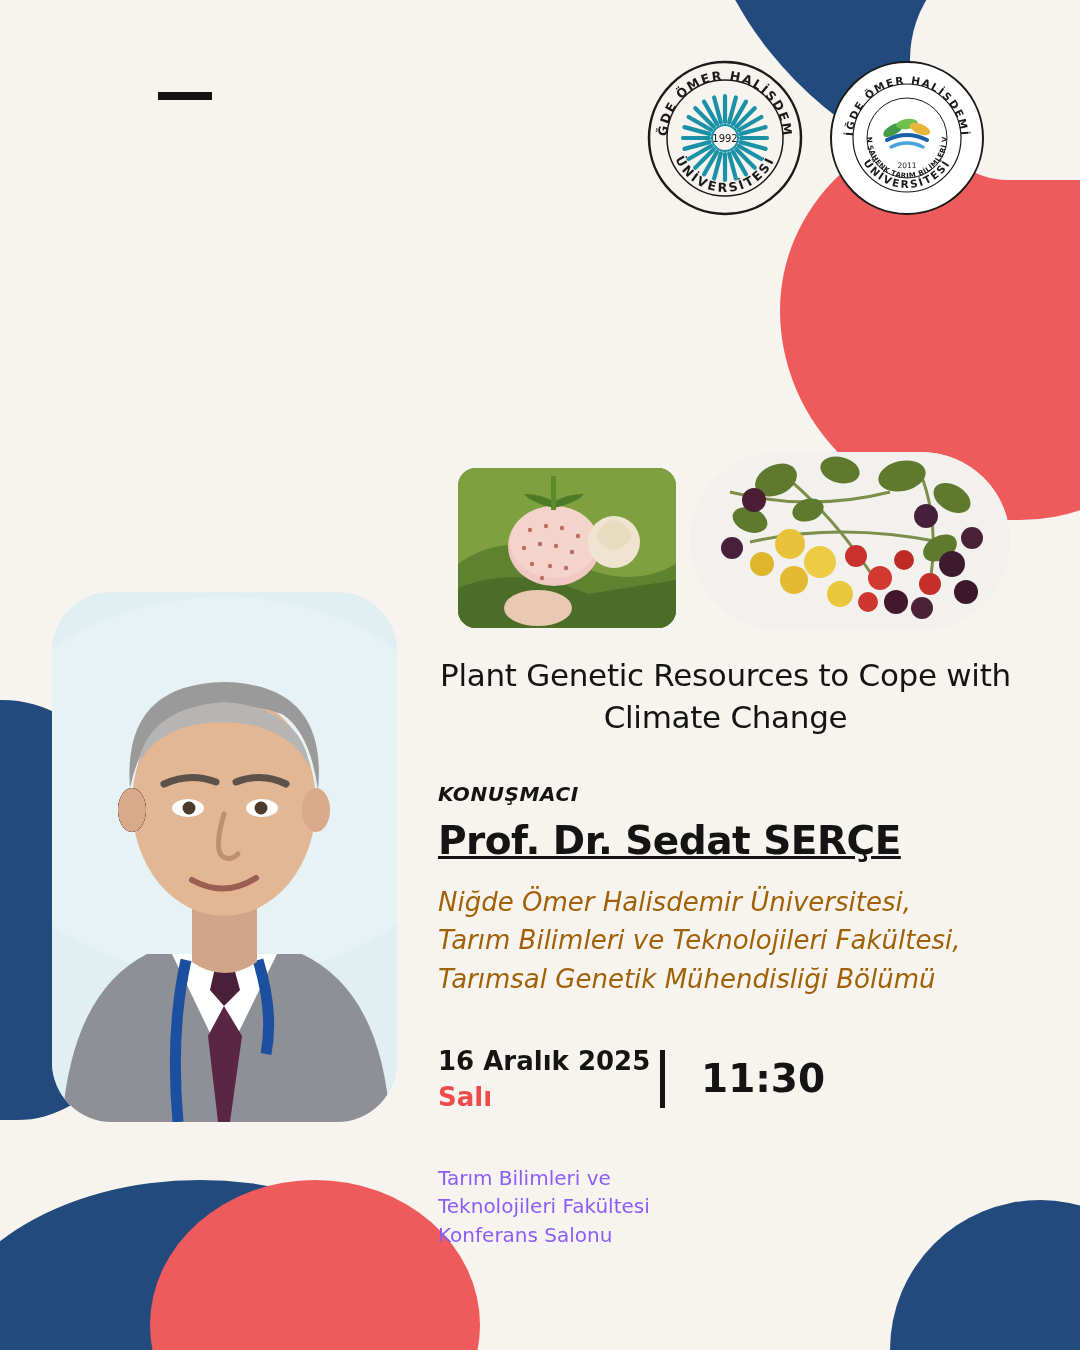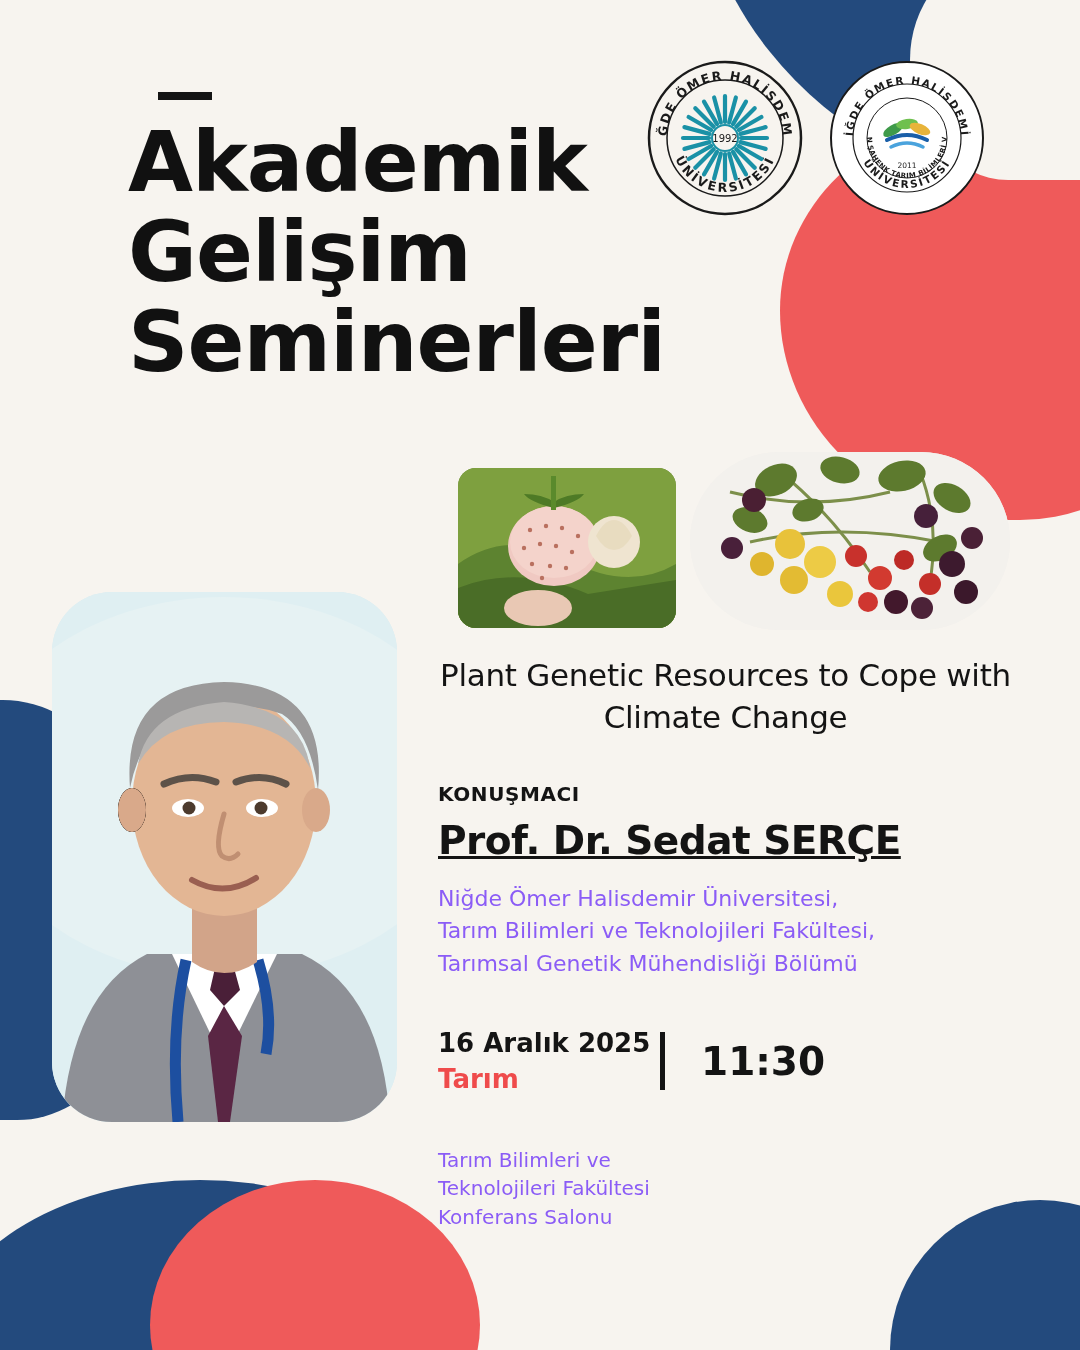--- a/index.html
+++ b/index.html
@@ -126,34 +126,36 @@
     text-align: center;
     letter-spacing: -0.3px;
     width: 575px;
   }
   .konusmaci {
     margin-top: 44px;
     font-weight: 700;
     font-size: 20px;
     letter-spacing: 0.6px;
     color: #141414;
+    font-style: italic;
   }
   .speaker-name {
     margin-top: 12px;
     font-weight: 700;
     font-size: 39px;
     letter-spacing: -0.5px;
     color: #141414;
     text-decoration: underline;
   }
   .affiliation {
     margin-top: 20px;
-    font-size: 22px;
+    font-size: 26px;
     line-height: 1.47;
-    color: #8b5cf6;
+    color: #a16207;
+    font-style: italic;
   }
   .datetime {
     margin-top: 48px;
     display: flex;
     align-items: center;
     gap: 0;
   }
   .date-block { width: 222px; }
   .date-line {
     font-weight: 700;
@@ -271,23 +273,20 @@
           <ellipse cx="13" cy="-3" rx="11" ry="5" fill="#e8b43a" transform="rotate(22 13 -3)"></ellipse>
           <path d="M -20 8 Q 0 -2 20 8" stroke="#1a5fa8" stroke-width="4" fill="none" stroke-linecap="round"></path>
           <path d="M -16 15 Q 0 7 16 15" stroke="#4aa3dd" stroke-width="3.5" fill="none" stroke-linecap="round"></path>
         </g>
         <text x="80" y="110" text-anchor="middle" font-size="7.5" font-family="DejaVu Sans, sans-serif" fill="#1a1a1a">2011</text>
       </svg>
     </div>
   </div>
 
   <div class="title-dash"></div>
-  <div class="title" style="white-space: pre-line;">Akademik
-Gelişim
-Seminerleri</div>
 
   <div class="photo-strawberry">
     <svg width="218" height="160" viewBox="0 0 218 160">
       <rect width="218" height="160" fill="#7ea03f"></rect>
       <path d="M0 96 Q 50 60 110 92 Q 170 124 218 96 L218 160 L0 160Z" fill="#5d8330"></path>
       <path d="M0 120 Q 60 96 130 126 L218 112 L218 160 L0 160Z" fill="#4a6d27"></path>
       <ellipse cx="96" cy="78" rx="46" ry="40" fill="#f0c9c2"></ellipse>
       <ellipse cx="96" cy="74" rx="44" ry="36" fill="#f4d3cb"></ellipse>
       <g fill="#b9705f">
         <circle cx="72" cy="62" r="2.2"></circle>
@@ -403,21 +402,21 @@
     <div class="talk-title">Plant Genetic Resources to Cope with Climate Change</div>
     <div class="konusmaci">KONUŞMACI</div>
     <div class="speaker-name">Prof. Dr. Sedat SERÇE</div>
     <div class="affiliation" style="white-space: pre-line;">Niğde Ömer Halisdemir Üniversitesi,
 Tarım Bilimleri ve Teknolojileri Fakültesi,
 Tarımsal Genetik Mühendisliği Bölümü</div>
 
     <div class="datetime">
       <div class="date-block">
         <div class="date-line">16 Aralık 2025</div>
-        <div class="day-line">Tarım</div>
+        <div class="day-line">Salı</div>
       </div>
       <div class="vsep"></div>
       <div class="time">11:30</div>
     </div>
 
     <div class="venue">Tarım Bilimleri ve
 Teknolojileri Fakültesi
 Konferans Salonu</div>
   </div>
 

